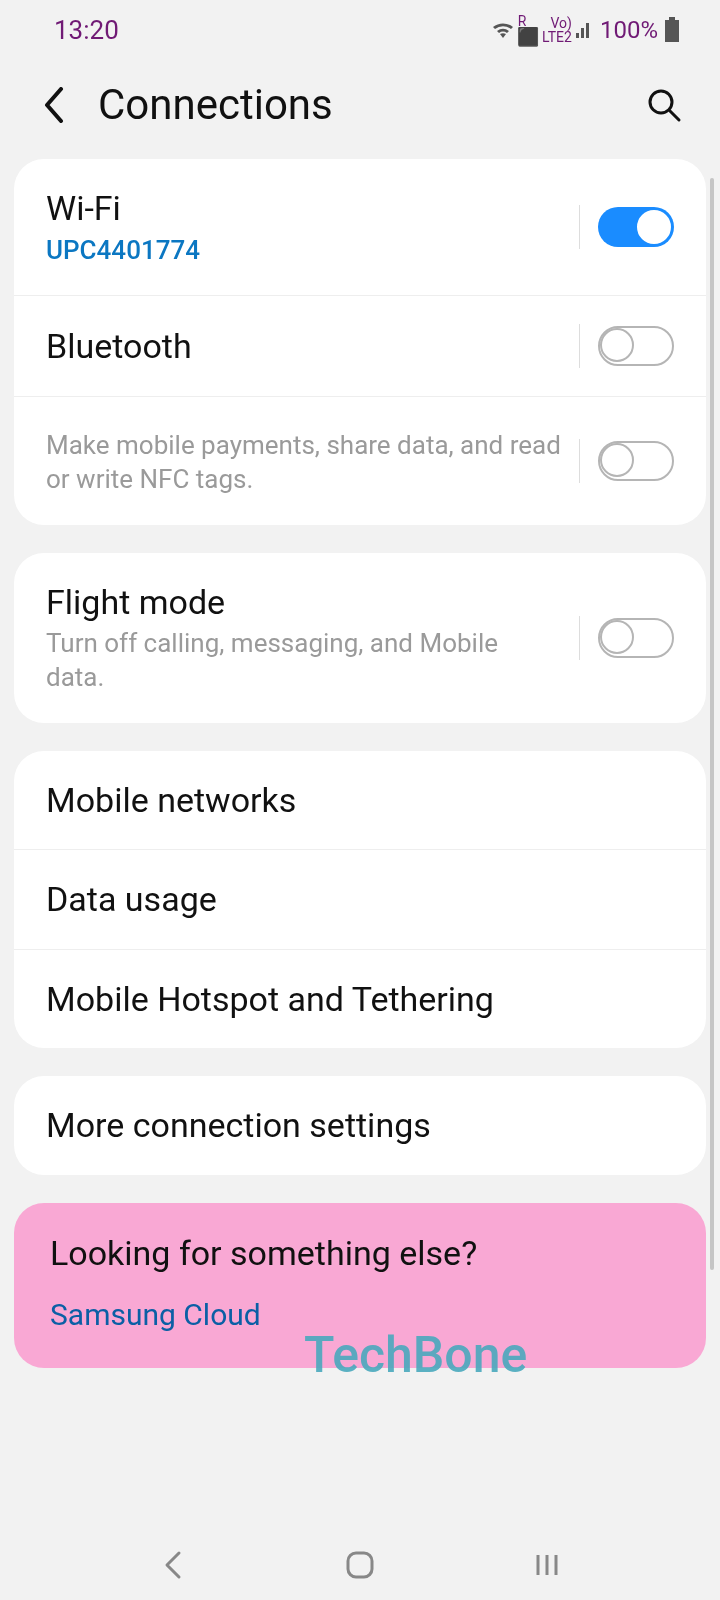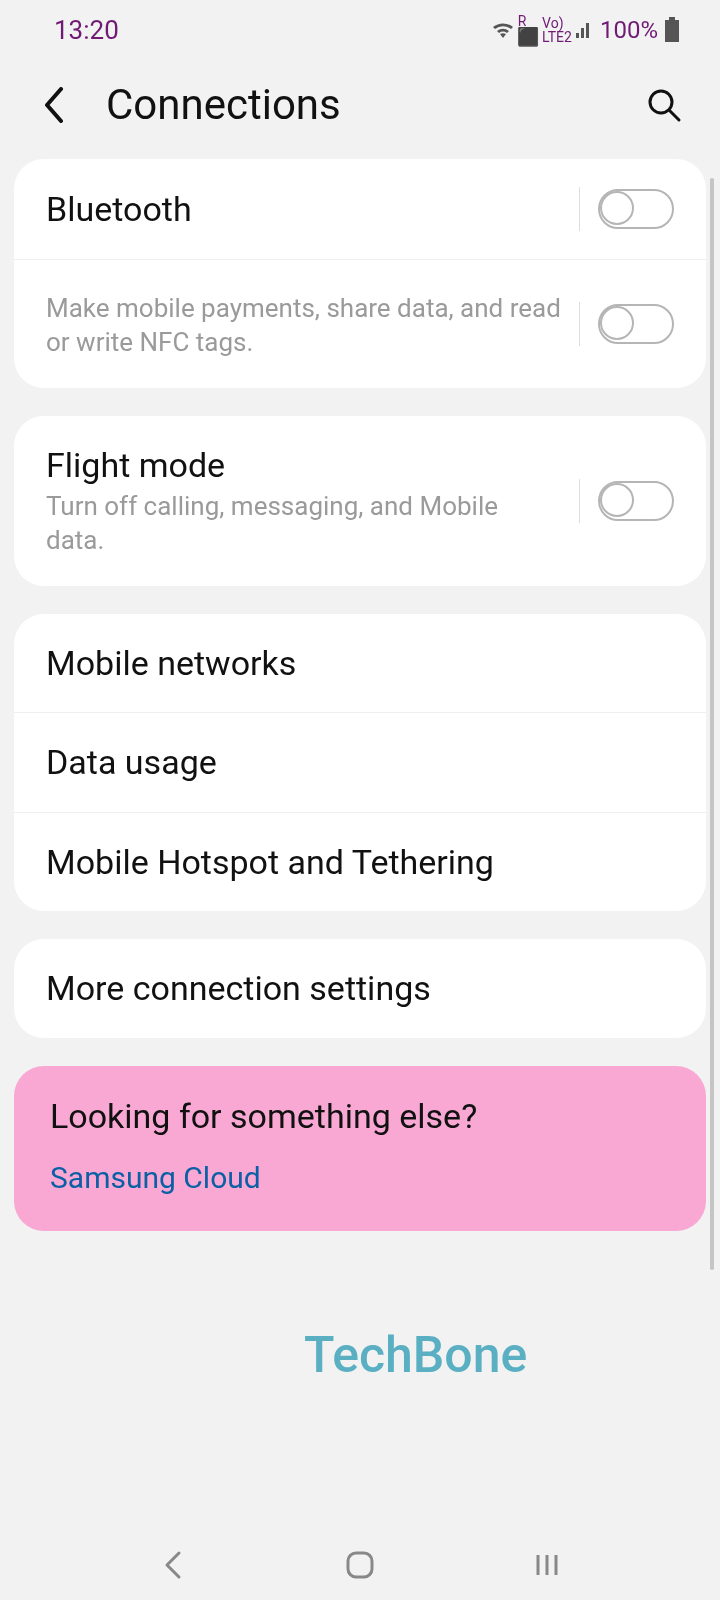--- a/index.html
+++ b/index.html
@@ -29,21 +29,21 @@
   }
   .status-icons {
     display: flex;
     align-items: center;
     gap: 2px;
   }
   .header {
     display: flex;
     align-items: center;
     padding: 20px 34px 30px 34px;
-    gap: 32px;
+    gap: 24px;
   }
   .back-btn {
     width: 40px;
     height: 40px;
     display: flex;
     align-items: center;
     justify-content: center;
   }
   .title {
     font-size: 42px;
@@ -186,21 +186,21 @@
 <body>
 
 <div class="status-bar">
   <span>13:20</span>
   <div class="status-right">
     <span class="status-icons">
       <svg width="26" height="20" viewBox="0 0 26 20">
           <path d="M13 18 L16 14 A6 6 0 0 0 10 14 Z M7 11 A10 10 0 0 1 19 11 L17 13 A7 7 0 0 0 9 13 Z M3 7 A16 16 0 0 1 23 7 L21 9 A13 13 0 0 0 5 9 Z" fill="#555"></path>
         </svg>
       <span style="font-size:14px;line-height:1;"><span>R</span><br><span style="font-size:18px">⬛</span></span>
-      <span style="font-size:14px;line-height:1;"><span>Vo)</span><br><span>LTE2</span></span>
+      <span style="font-size:14px;line-height:1;text-align:right;"><span>Vo)</span><br><span>LTE2</span></span>
       <svg width="20" height="20" viewBox="0 0 20 20">
           <path d="M2 18h3v-5H2zM7 18h3V8H7zM12 18h3V3h-3z" fill="#555"></path>
         </svg>
     </span>
     <span>100%</span>
     <svg width="16" height="26" viewBox="0 0 16 26">
         <rect x="5" y="0" width="6" height="3" fill="#555"></rect>
         <rect x="1" y="3" width="14" height="22" fill="#555"></rect>
       </svg>
   </div>
@@ -218,20 +218,32 @@
         <circle cx="15" cy="15" r="11" stroke="#111" stroke-width="3" fill="none"></circle>
         <line x1="24" y1="24" x2="33" y2="33" stroke="#111" stroke-width="3" stroke-linecap="round"></line>
       </svg>
   </div>
 </div>
 
 <div id="groups-container">
     <div class="card">
       <div class="row">
         <div class="row-body">
+          <div class="row-title">Wi-Fi</div>
+          <div class="row-sub accent">UPC4401774</div>
+        </div>
+        <div class="toggle-wrap">
+          <div class="vline"></div>
+          <div class="toggle on">
+            <div class="thumb"></div>
+          </div>
+        </div>
+      </div>
+      <div class="row">
+        <div class="row-body">
           <div class="row-title">Bluetooth</div>
         </div>
         <div class="toggle-wrap">
           <div class="vline"></div>
           <div class="toggle off">
             <div class="thumb"></div>
           </div>
         </div>
       </div>
       <div class="row">

